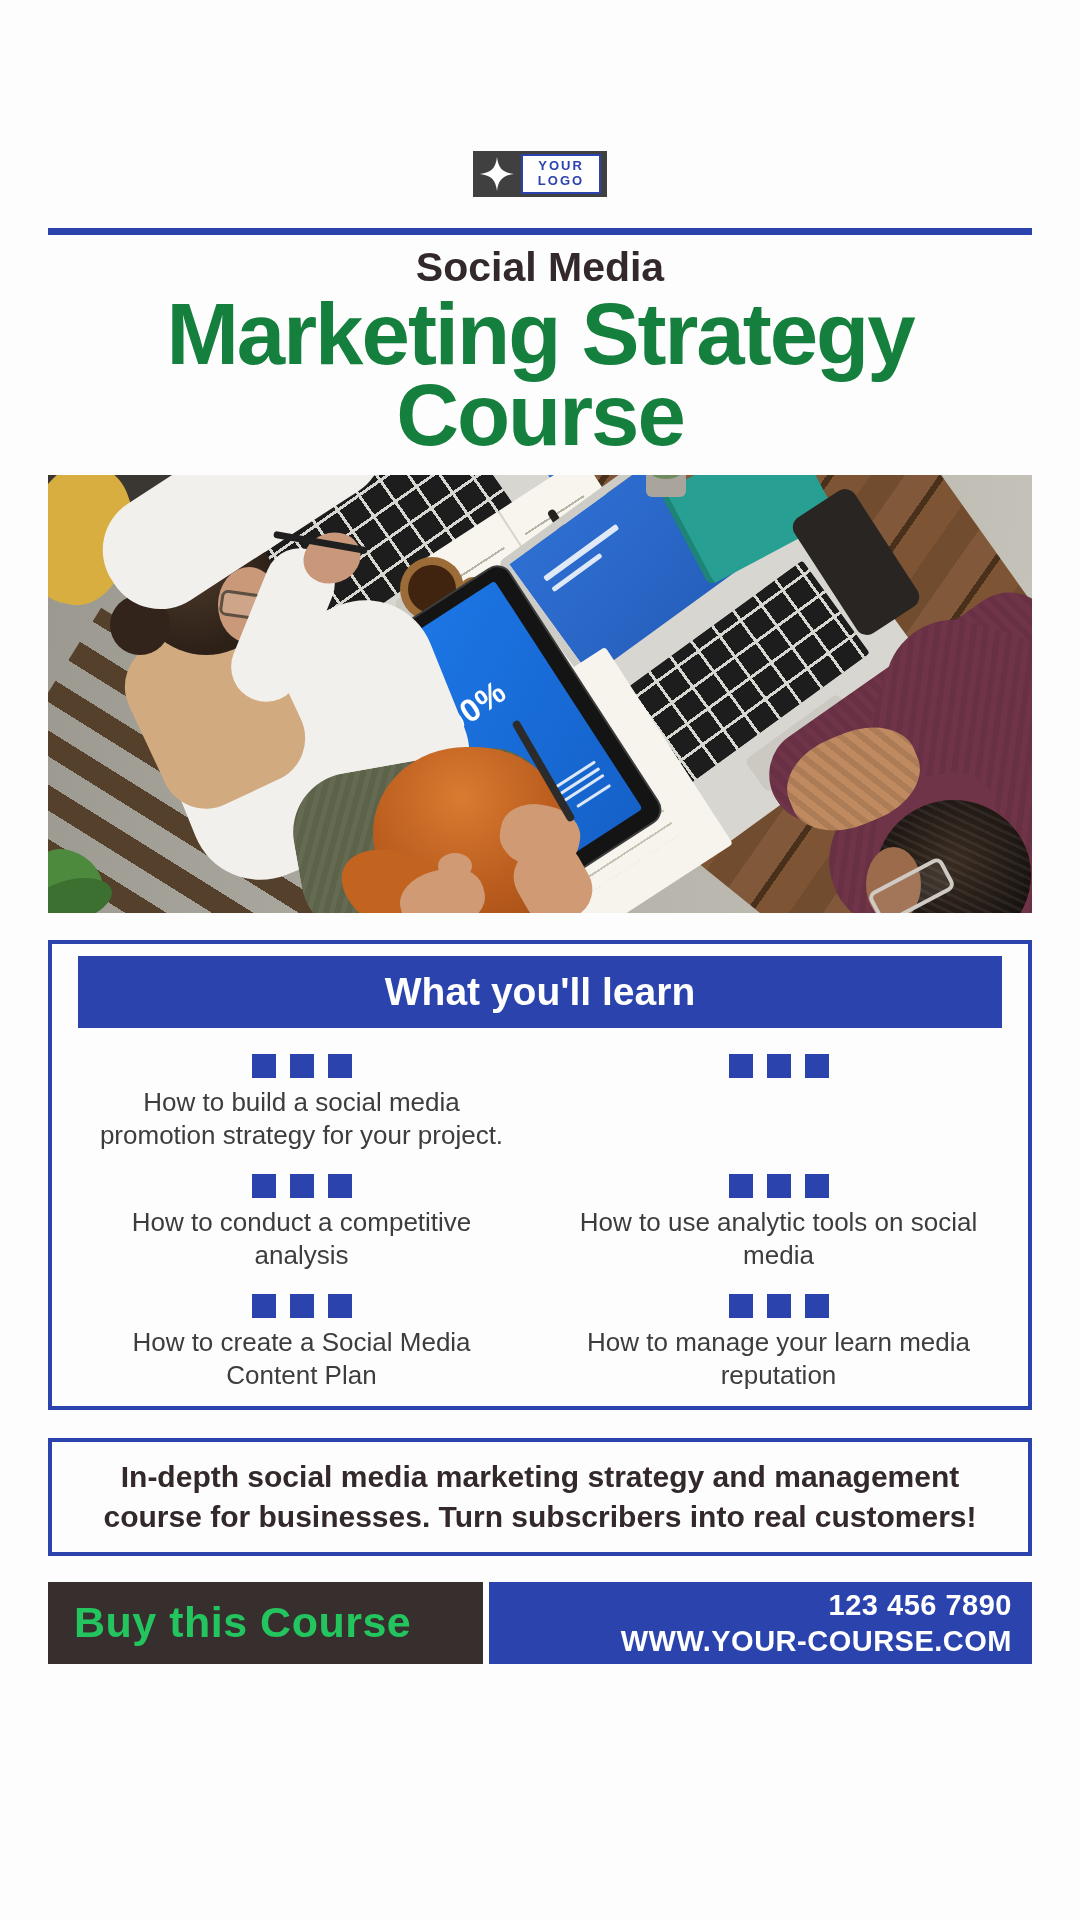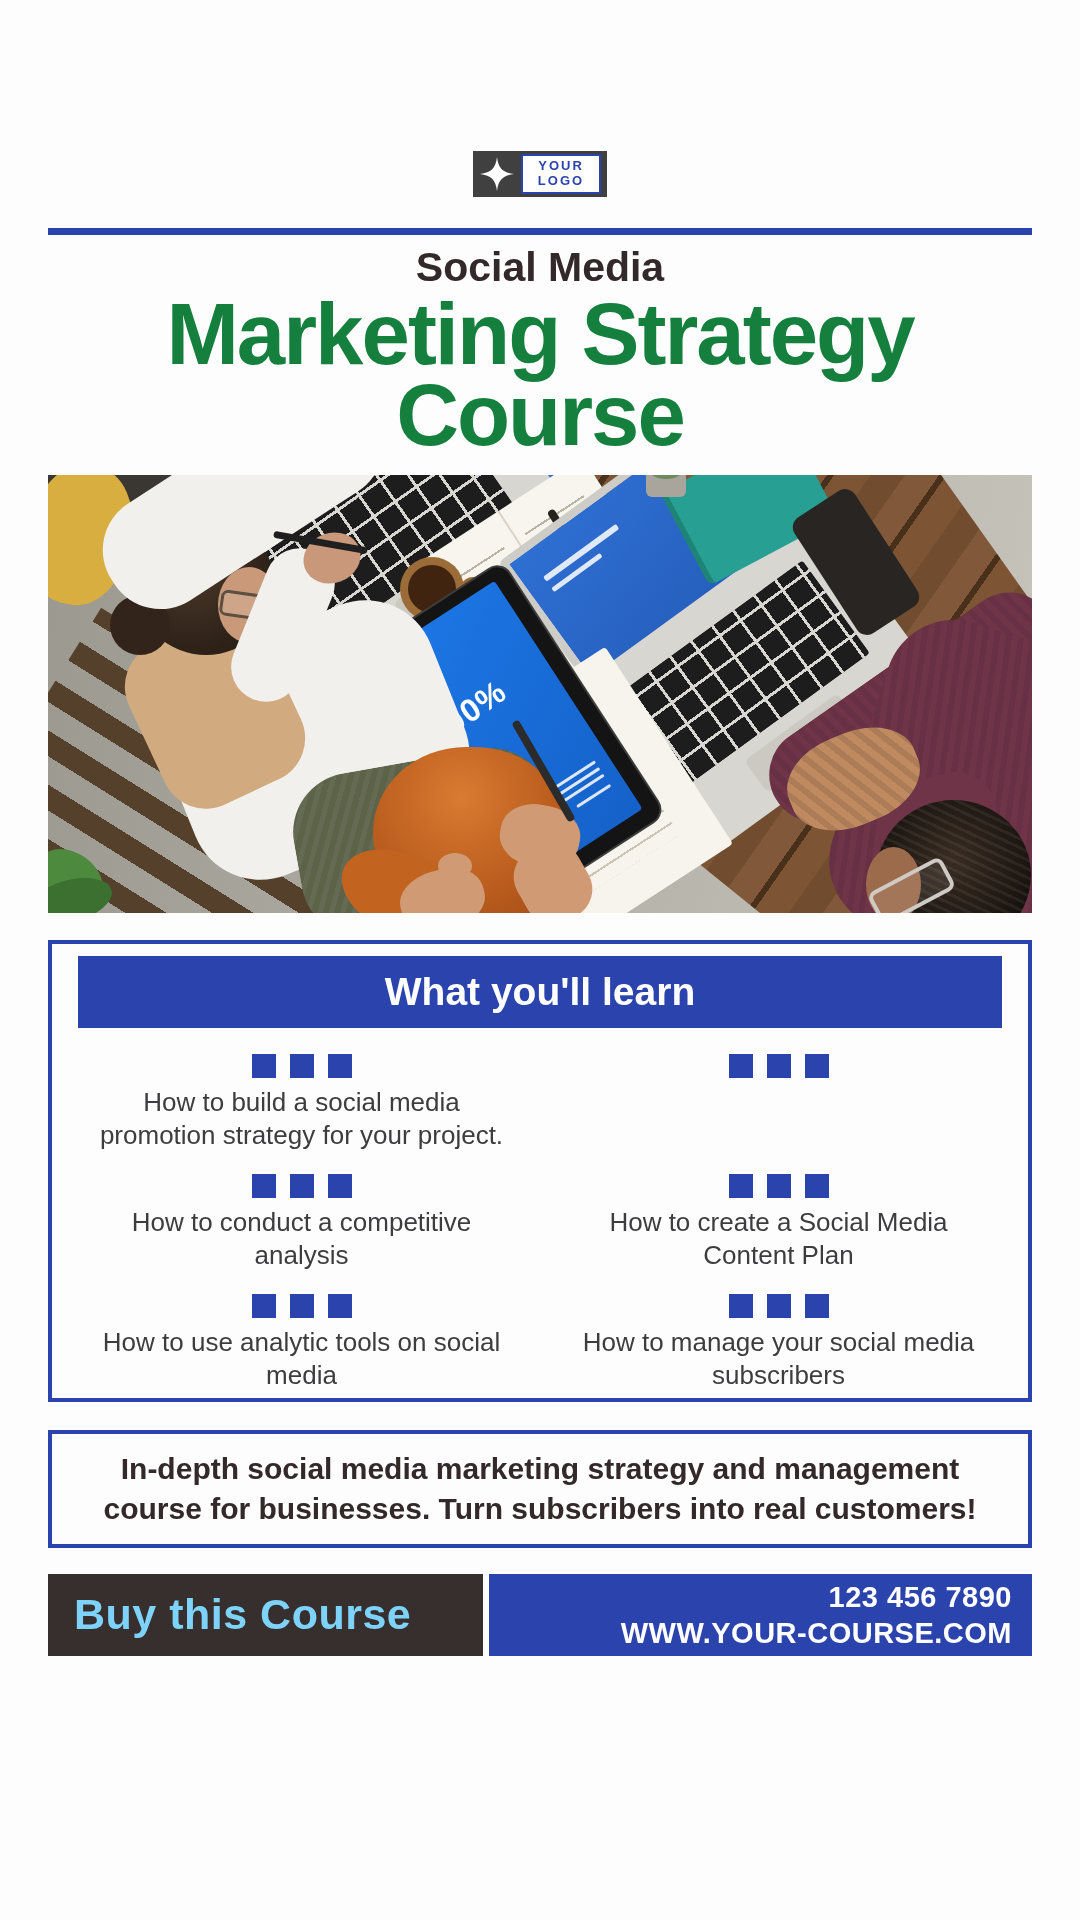--- a/index.html
+++ b/index.html
@@ -28,35 +28,35 @@
   
   .photo{position:relative;margin-top:19px;width:984px;height:438px;overflow:hidden;
     background:linear-gradient(100deg,#9a988f,#b3b1a8 55%,#c6c4bb);}
   .photo div{position:absolute;}
   .kb{background-color:#1d1d1d;border-radius:4px;
     background-image:repeating-linear-gradient(90deg,transparent 0 23px,#d8d6d0 23px 26px),
                      repeating-linear-gradient(0deg,transparent 0 23px,#d8d6d0 23px 26px);}
   .bar{background:#fff;opacity:.85;border-radius:2px;}
 
   
-  .learn{margin-top:27px;border:4px solid #2b43ad;padding:12px 26px 6px;background:#fdfdfd;}
+  .learn{margin-top:27px;border:4px solid #2b43ad;padding:12px 26px 14px;background:#fdfdfd;}
   .learn-header{height:72px;background:#2b43ad;display:flex;align-items:center;justify-content:center;}
   .learn-header span{color:#fff;font-size:39px;font-weight:bold;}
   .learn-grid{margin-top:26px;display:grid;grid-template-columns:1fr 1fr;row-gap:22px;column-gap:30px;}
   .learn-item{text-align:center;}
   .squares{display:flex;justify-content:center;gap:14px;height:24px;margin-bottom:8px;}
   .square{width:24px;height:24px;background:#2b43ad;}
   .item-text{font-size:26px;line-height:1.27;color:#3d3c3e;max-width:420px;margin:0 auto;}
 
   .desc{margin-top:28px;border:4px solid #2b43ad;padding:15px 28px;background:#fdfdfd;}
   .desc p{margin:0;text-align:center;font-size:30px;font-weight:bold;color:#33292b;line-height:1.33;}
 
   .footer{margin-top:26px;display:flex;gap:6px;height:82px;}
   .footer-cta{width:435px;background:#372f2d;display:flex;align-items:center;cursor:pointer;}
-  .footer-cta span{color:#7dd3fc;font-size:43px;font-weight:bold;margin-left:26px;letter-spacing:.5px;}
+  .footer-cta span{color:#22c55e;font-size:43px;font-weight:bold;margin-left:26px;letter-spacing:.5px;}
   .footer-contact{flex:1;background:#2b43ad;display:flex;flex-direction:column;justify-content:center;
     align-items:flex-end;padding-right:20px;}
   .footer-contact span{color:#fff;font-size:29px;font-weight:bold;line-height:1.25;letter-spacing:.5px;}
 </style>
 </head>
 <body>
 
 <div class="page">
   <div class="content">
 
@@ -201,37 +201,37 @@
               <span class="square"></span>
             </div>
           <div class="item-text">How to conduct a competitive analysis</div>
         </div>
         <div class="learn-item">
           <div class="squares">
               <span class="square"></span>
               <span class="square"></span>
               <span class="square"></span>
             </div>
+          <div class="item-text">How to use analytic tools on social media</div>
+        </div>
+        <div class="learn-item">
+          <div class="squares">
+              <span class="square"></span>
+              <span class="square"></span>
+              <span class="square"></span>
+            </div>
           <div class="item-text">How to create a Social Media Content Plan</div>
         </div>
         <div class="learn-item">
           <div class="squares">
               <span class="square"></span>
               <span class="square"></span>
               <span class="square"></span>
             </div>
-          <div class="item-text">How to use analytic tools on social media</div>
-        </div>
-        <div class="learn-item">
-          <div class="squares">
-              <span class="square"></span>
-              <span class="square"></span>
-              <span class="square"></span>
-            </div>
-          <div class="item-text">How to manage your social media subscribers</div>
+          <div class="item-text">How to manage your learn media reputation</div>
         </div>
       </div>
     </div>
 
     <div class="desc">
       <p>In-depth social media marketing strategy and management course for businesses. Turn subscribers into real customers!</p>
     </div>
 
     <div class="footer">
       <div class="footer-cta">

